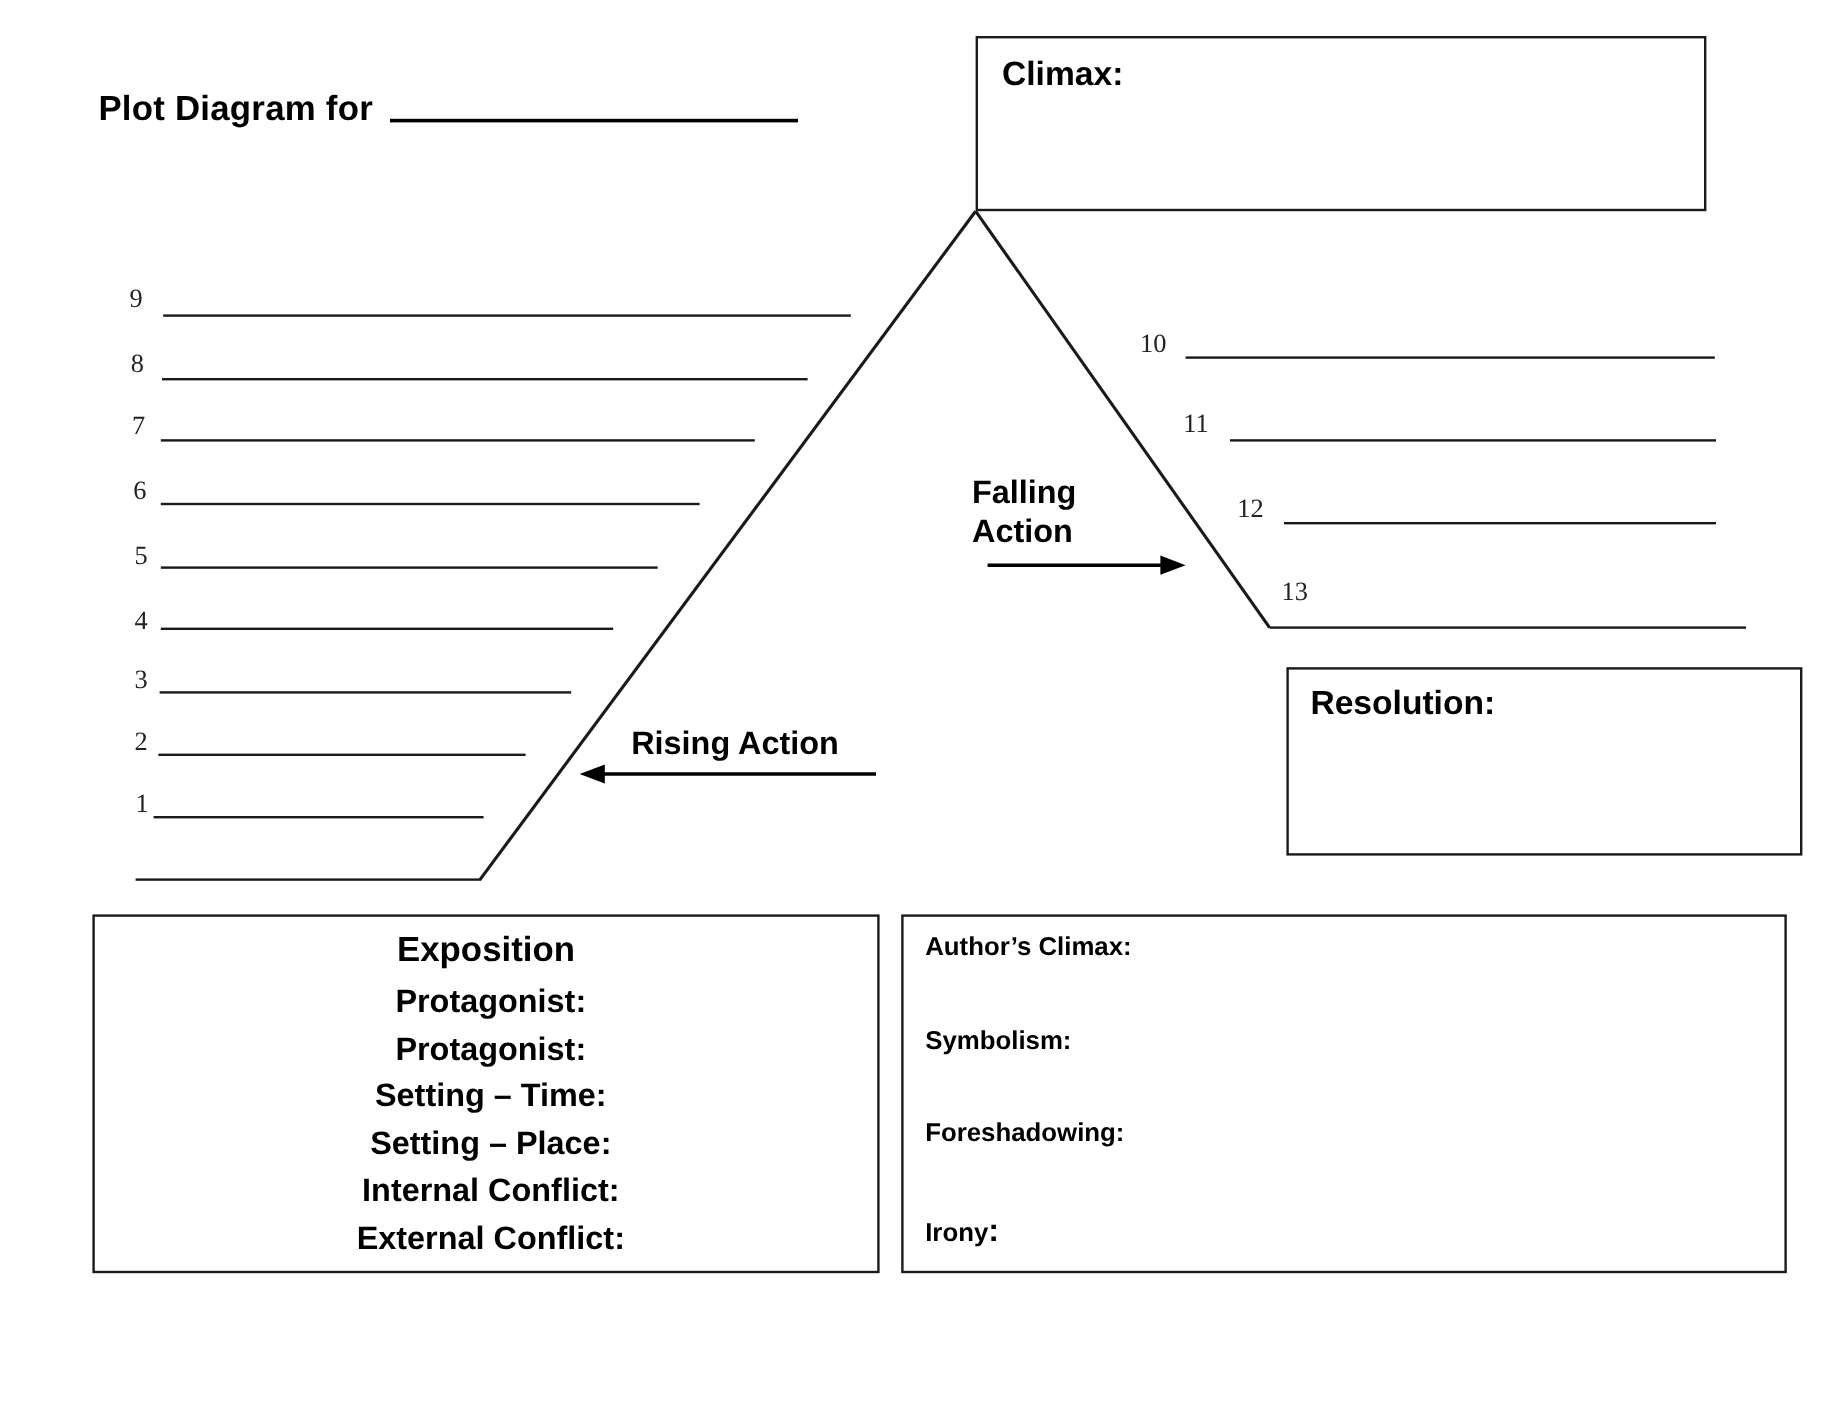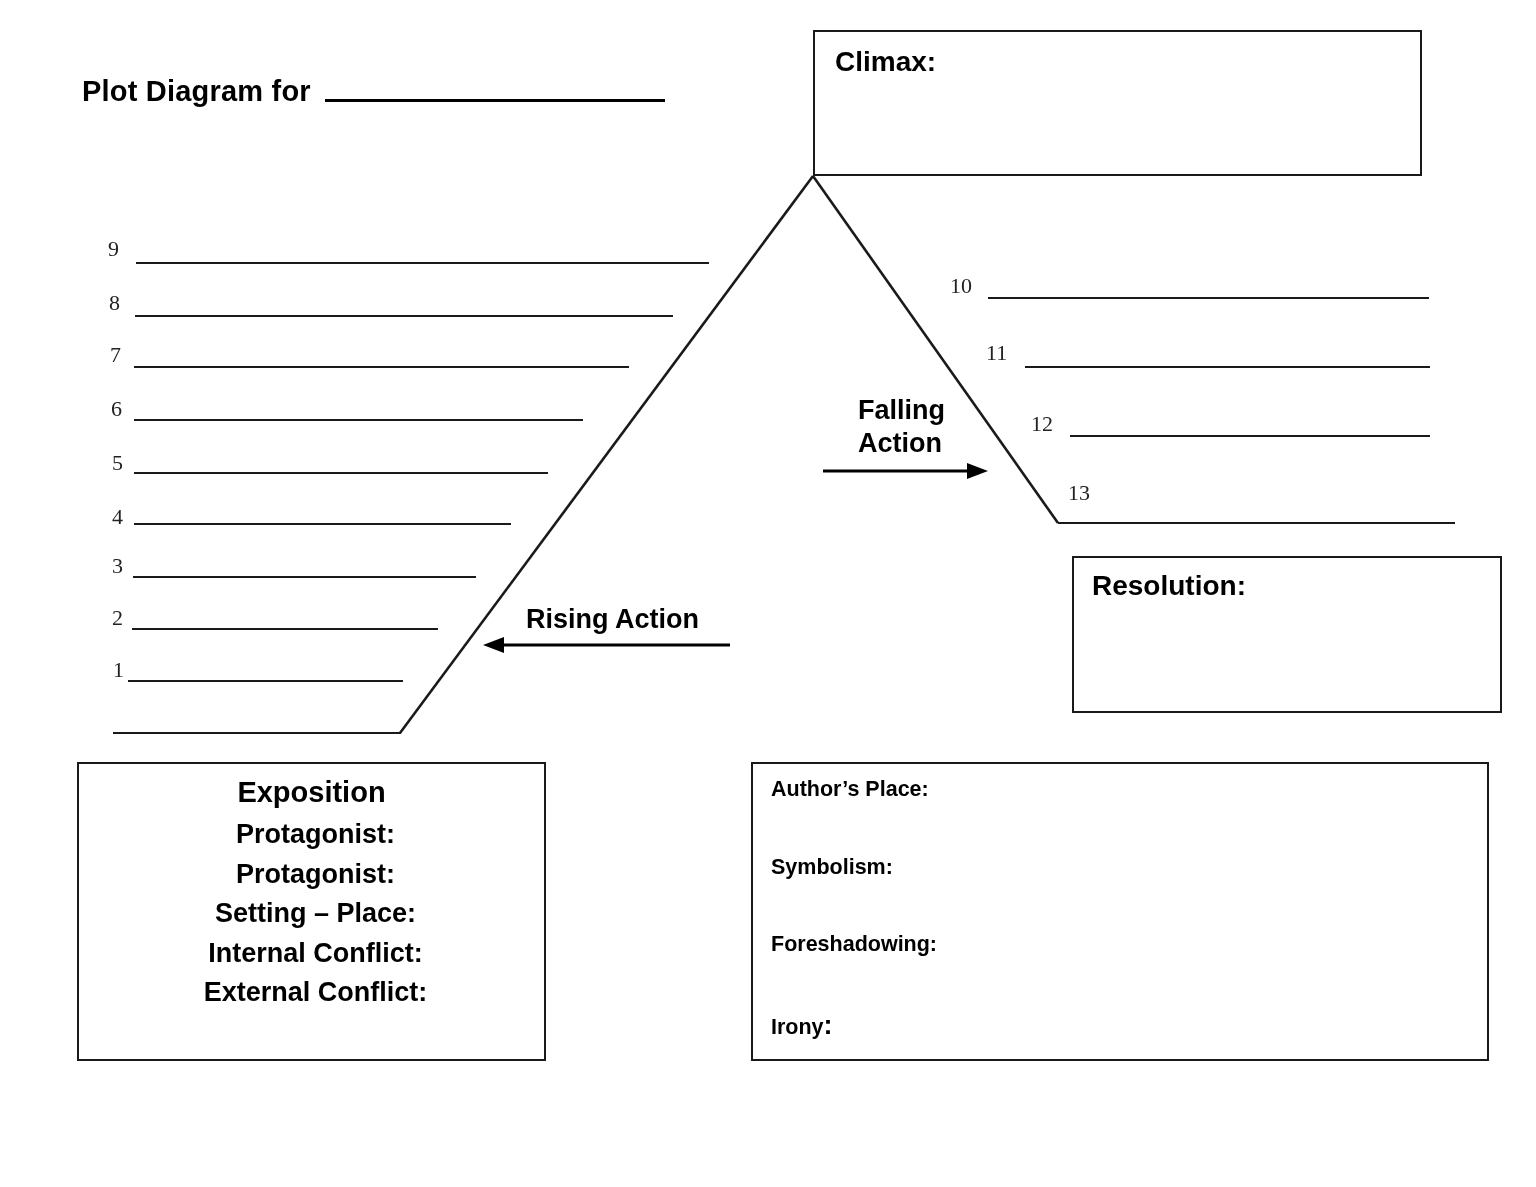--- a/index.html
+++ b/index.html
@@ -56,21 +56,21 @@
     line-height: 1;
     white-space: nowrap;
   }
 
   #climax-box { left: 813px; top: 30px; width: 609px; height: 146px; }
   #climax-label { left: 20px; top: 16px; }
 
   #resolution-box { left: 1072px; top: 556px; width: 430px; height: 157px; }
   #resolution-label { left: 18px; top: 14px; }
 
-  #exposition-box { left: 77px; top: 762px; width: 469px; height: 299px; }
+  #exposition-box { left: 77px; top: 762px; width: 656px; height: 299px; }
   #exposition-title {
     position: absolute;
     left: 0; right: 0;
     top: 14px;
     text-align: center;
     font-family: "Liberation Sans", sans-serif;
     font-weight: bold;
     font-size: 29px;
     line-height: 1;
   }
@@ -123,21 +123,21 @@
   
   .stage-label {
     position: absolute;
     font-family: "Liberation Sans", sans-serif;
     font-weight: bold;
     font-size: 27px;
     line-height: 33px;
     white-space: pre-line;
   }
   #rising-label { left: 526px; top: 603px; }
-  #falling-label { left: 810px; top: 394px; margin-left: 48px; }
+  #falling-label { left: 810px; top: 394px; }
 
   
   #name-row {
     position: absolute;
     left: 97px;
     top: 1110px;
     display: flex;
     align-items: flex-end;
     gap: 16px;
   }
@@ -239,29 +239,30 @@
       <line x1="823" y1="471" x2="972" y2="471" stroke="#000" stroke-width="2.8"></line>
       <polygon points="988,471 967,463 967,479" fill="#000"></polygon>
     </g>
   </svg>
 
   <div class="box" id="exposition-box">
     <div id="exposition-title">Exposition</div>
     <div class="exposition-list">
       <div class="exposition-item">Protagonist:</div>
       <div class="exposition-item">Protagonist:</div>
+      <div class="exposition-item">Setting – Time:</div>
       <div class="exposition-item">Setting – Place:</div>
       <div class="exposition-item">Internal Conflict:</div>
       <div class="exposition-item">External Conflict:</div>
     </div>
   </div>
 
   <div class="box" id="theme-box">
     <div class="theme-list">
-      <div class="theme-item">Author’s Place:</div>
+      <div class="theme-item">Author’s Climax:</div>
       <div class="theme-item">Symbolism:</div>
       <div class="theme-item">Foreshadowing:</div>
       <div class="theme-item"><span>Irony</span><span class="big-colon">:</span></div>
     </div>
   </div>
 
 
 </div>
 
 </body></html>

